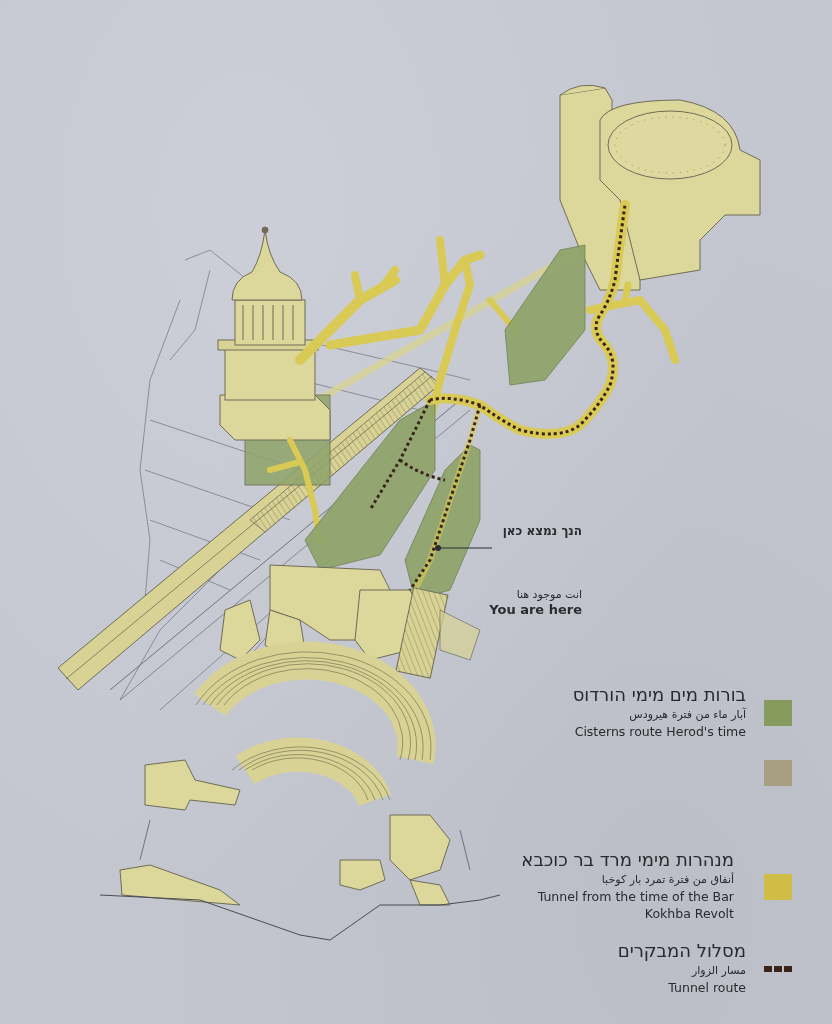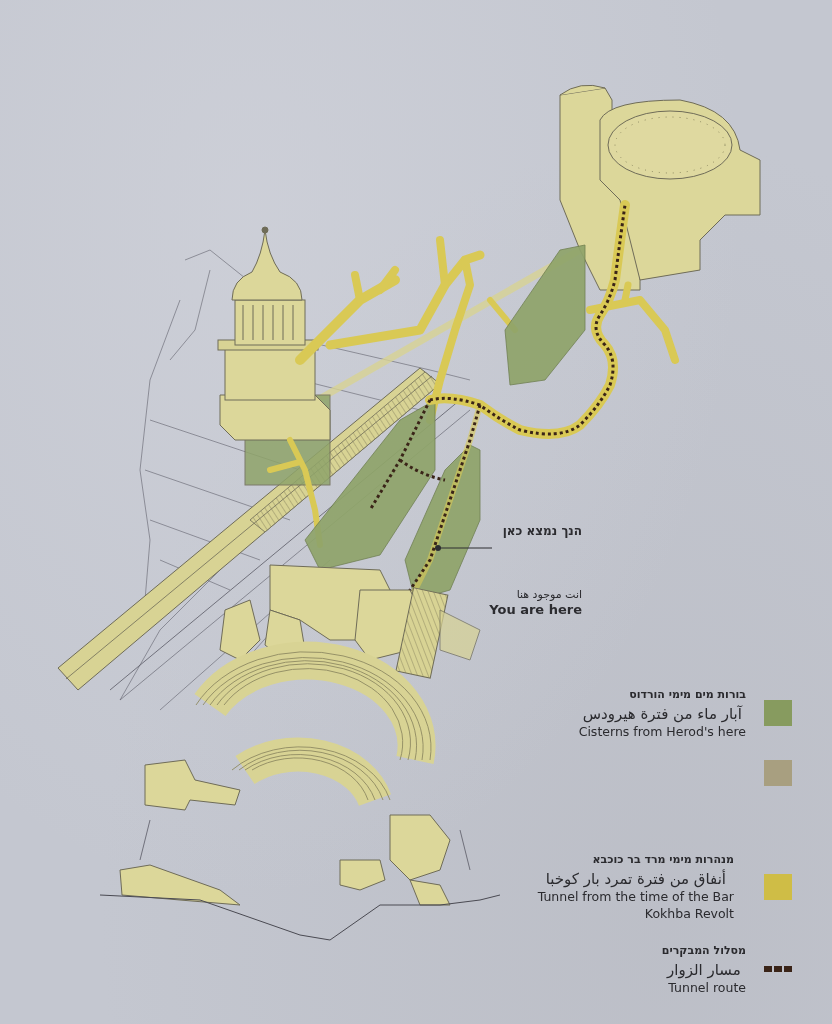--- a/index.html
+++ b/index.html
@@ -19,22 +19,22 @@
   svg.map { position: absolute; left: 0; top: 0; }
   .callout {
     position: absolute; left: 472px; top: 524px; width: 110px;
     text-align: right; color: #2c2c30; line-height: 15px;
   }
   .callout .he { font-size: 12px; font-weight: bold; direction: rtl; }
   .callout .ar { font-size: 11px; direction: rtl; margin-top: 48px; }
   .callout .en { font-size: 13px; font-weight: bold; }
   .legend-item { position: absolute; right: 40px; display: flex; align-items: center; }
   .legend-text { text-align: right; color: #2a2a2e; margin-right: 18px; line-height: 17px; }
-  .legend-text .he { font-size: 11px; font-weight: bold; direction: rtl; margin-bottom: 3px; }
-  .legend-text .ar { font-size: 15px; direction: rtl; text-align: center; }
+  .legend-text .he { font-size: 18px; font-weight: normal; direction: rtl; margin-bottom: 3px; }
+  .legend-text .ar { font-size: 11px; direction: rtl; }
   .legend-text .en { font-size: 12.5px; }
   .swatch { width: 28px; height: 26px; }
   .route-swatch { width: 28px; height: 6px; display: flex; gap: 2px; }
   .route-swatch span { flex: 1; background: #3a2418; }
 </style>
 </head>
 <body>
 
 <div class="board"></div>
 
@@ -175,21 +175,21 @@
   <div class="he">הנך נמצא כאן</div>
   <div class="ar">انت موجود هنا</div>
   <div class="en">You are here</div>
 </div>
 
 <div>
   <div class="legend-item" style="top:686px;">
     <div class="legend-text">
       <div class="he">בורות מים מימי הורדוס</div>
       <div class="ar">آبار ماء من فترة هيرودس</div>
-      <div class="en">Cisterns from Herod's here</div>
+      <div class="en">Cisterns route Herod's time</div>
     </div>
     <div class="swatch" style="background:#879b5f;"></div>
   </div>
 
   <div class="legend-item" style="top:760px;">
     <div class="swatch" style="background:#a89f80;"></div>
   </div>
 
   <div class="legend-item" style="top:851px;gap:12px;">
     <div class="legend-text">

